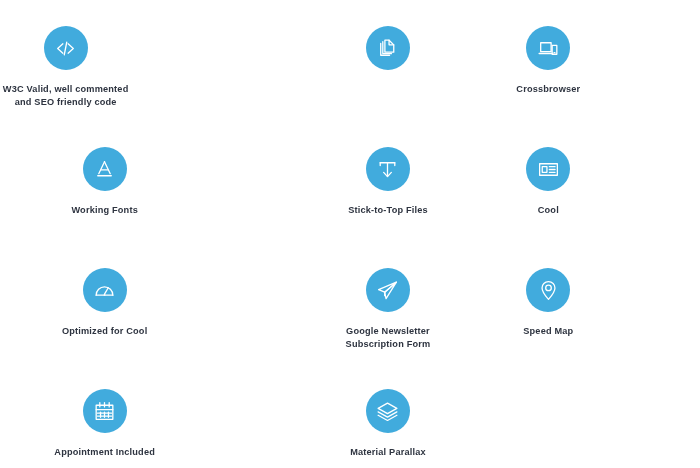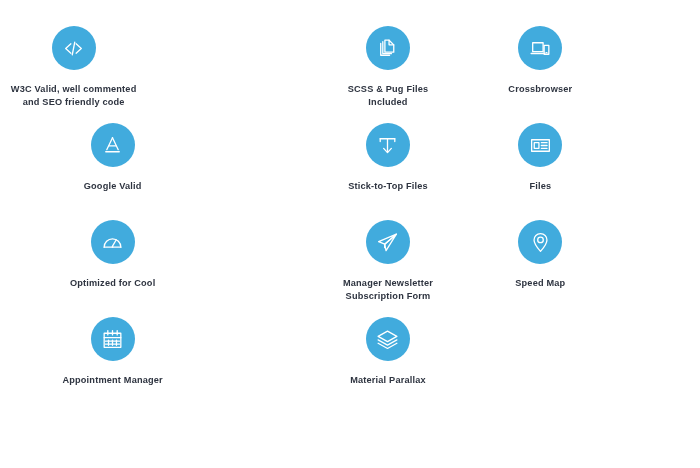--- a/index.html
+++ b/index.html
@@ -19,20 +19,21 @@
     width: 700px;
     height: 468px;
     box-sizing: border-box;
     padding: 26px 0 0 0;
     display: grid;
     grid-template-columns: repeat(3, 1fr);
     grid-template-rows: repeat(4, 97px);
     column-gap: 0;
     row-gap: 0;
     justify-items: center;
+    gap: 24px;
   }
 
   .feature-cell {
     width: 190px;
     display: flex;
     flex-direction: column;
     align-items: center;
     text-align: center;
   }
 
@@ -102,22 +103,20 @@
 
   <div class="feature-cell col-2">
     <div class="icon-circle">
       <svg viewBox="0 0 24 24">
         <path d="M5.5 7 L5.5 18.5 L14 18.5"></path>
         <path d="M7.5 5.5 L7.5 17 L15.8 17"></path>
         <path d="M13.5 4 L9.5 4 L9.5 15.5 L18 15.5 L18 8.5 Z"></path>
         <path d="M13.5 4 L13.5 8.5 L18 8.5"></path>
       </svg>
     </div>
-    <div class="feature-label">SCSS &amp; Pug Files
-Included</div>
   </div>
 
   <div class="feature-cell col-0">
     <div class="icon-circle">
       <svg viewBox="0 0 24 24">
         <path d="M4.5 6.5 L14.5 6.5 L14.5 15 L4.5 15 Z"></path>
         <path d="M3 16.8 L16 16.8"></path>
         <path d="M15.5 9 L20 9 L20 17.5 L15.5 17.5 Z"></path>
         <path d="M17.3 16 L18.2 16"></path>
       </svg>
@@ -127,21 +126,21 @@
 
   <div class="feature-cell col-1">
     <div class="icon-circle">
       <svg viewBox="0 0 24 24">
         <path d="M12 4.5 L6.5 16"></path>
         <path d="M12 4.5 L17.5 16"></path>
         <path d="M5.5 18 L18.5 18"></path>
         <path d="M8.8 12.4 L15.2 12.4"></path>
       </svg>
     </div>
-    <div class="feature-label">Google Valid</div>
+    <div class="feature-label">Working Fonts</div>
   </div>
 
   <div class="feature-cell col-2">
     <div class="icon-circle">
       <svg viewBox="0 0 24 24">
         <path d="M5 5.5 L19 5.5"></path>
         <path d="M5 5.5 L5 8.2"></path>
         <path d="M19 5.5 L19 8.2"></path>
         <path d="M12 5.5 L12 18.5"></path>
         <path d="M8.3 14.8 L12 18.8 L15.7 14.8"></path>
@@ -153,21 +152,21 @@
   <div class="feature-cell col-0">
     <div class="icon-circle">
       <svg viewBox="0 0 24 24">
         <path d="M3.5 6.5 L20.5 6.5 L20.5 17.5 L3.5 17.5 Z"></path>
         <path d="M6 9.3 L10.5 9.3 L10.5 14.7 L6 14.7 Z"></path>
         <path d="M12.8 9.3 L18.3 9.3"></path>
         <path d="M12.8 12 L18.3 12"></path>
         <path d="M12.8 14.7 L18.3 14.7"></path>
       </svg>
     </div>
-    <div class="feature-label">Files</div>
+    <div class="feature-label">Cool</div>
   </div>
 
   <div class="feature-cell col-1">
     <div class="icon-circle">
       <svg viewBox="0 0 24 24">
         <path d="M4 16.5 A8 8 0 0 1 20 16.5"></path>
         <path d="M4 16.5 L20 16.5"></path>
         <path d="M12 15.5 L15.6 9.4"></path>
         <circle cx="12" cy="16.2" r="0.9" class="solid"></circle>
       </svg>
@@ -176,21 +175,21 @@
   </div>
 
   <div class="feature-cell col-2">
     <div class="icon-circle">
       <svg viewBox="0 0 24 24">
         <path d="M20.5 4 L3.5 11.2 L9.3 13.6 L20.5 4 Z"></path>
         <path d="M20.5 4 L9.3 13.6 L10.6 19.8 L20.5 4 Z"></path>
         <path d="M9.3 13.6 L9.3 17"></path>
       </svg>
     </div>
-    <div class="feature-label">Manager Newsletter
+    <div class="feature-label">Google Newsletter
 Subscription Form</div>
   </div>
 
   <div class="feature-cell col-0">
     <div class="icon-circle">
       <svg viewBox="0 0 24 24">
         <path d="M12 3.5 C8.4 3.5 5.8 6.2 5.8 9.6 C5.8 13.6 12 20.5 12 20.5 C12 20.5 18.2 13.6 18.2 9.6 C18.2 6.2 15.6 3.5 12 3.5 Z"></path>
         <circle cx="12" cy="9.5" r="2.7"></circle>
       </svg>
     </div>
@@ -205,21 +204,21 @@
         <path d="M7.5 3.5 L7.5 7.6"></path>
         <path d="M12 3.5 L12 7.6"></path>
         <path d="M16.5 3.5 L16.5 7.6"></path>
         <path d="M8.2 12.6 L8.2 17.6"></path>
         <path d="M12 12.6 L12 17.6"></path>
         <path d="M15.8 12.6 L15.8 17.6"></path>
         <path d="M5.2 13.6 L18.8 13.6"></path>
         <path d="M5.2 16.4 L18.8 16.4"></path>
       </svg>
     </div>
-    <div class="feature-label">Appointment Manager</div>
+    <div class="feature-label">Appointment Included</div>
   </div>
 
   <div class="feature-cell col-2">
     <div class="icon-circle">
       <svg viewBox="0 0 24 24">
         <path d="M12 4 L21 9 L12 14 L3 9 Z"></path>
         <path d="M3 12.4 L12 17.4 L21 12.4"></path>
         <path d="M3 15.6 L12 20.6 L21 15.6"></path>
       </svg>
     </div>

